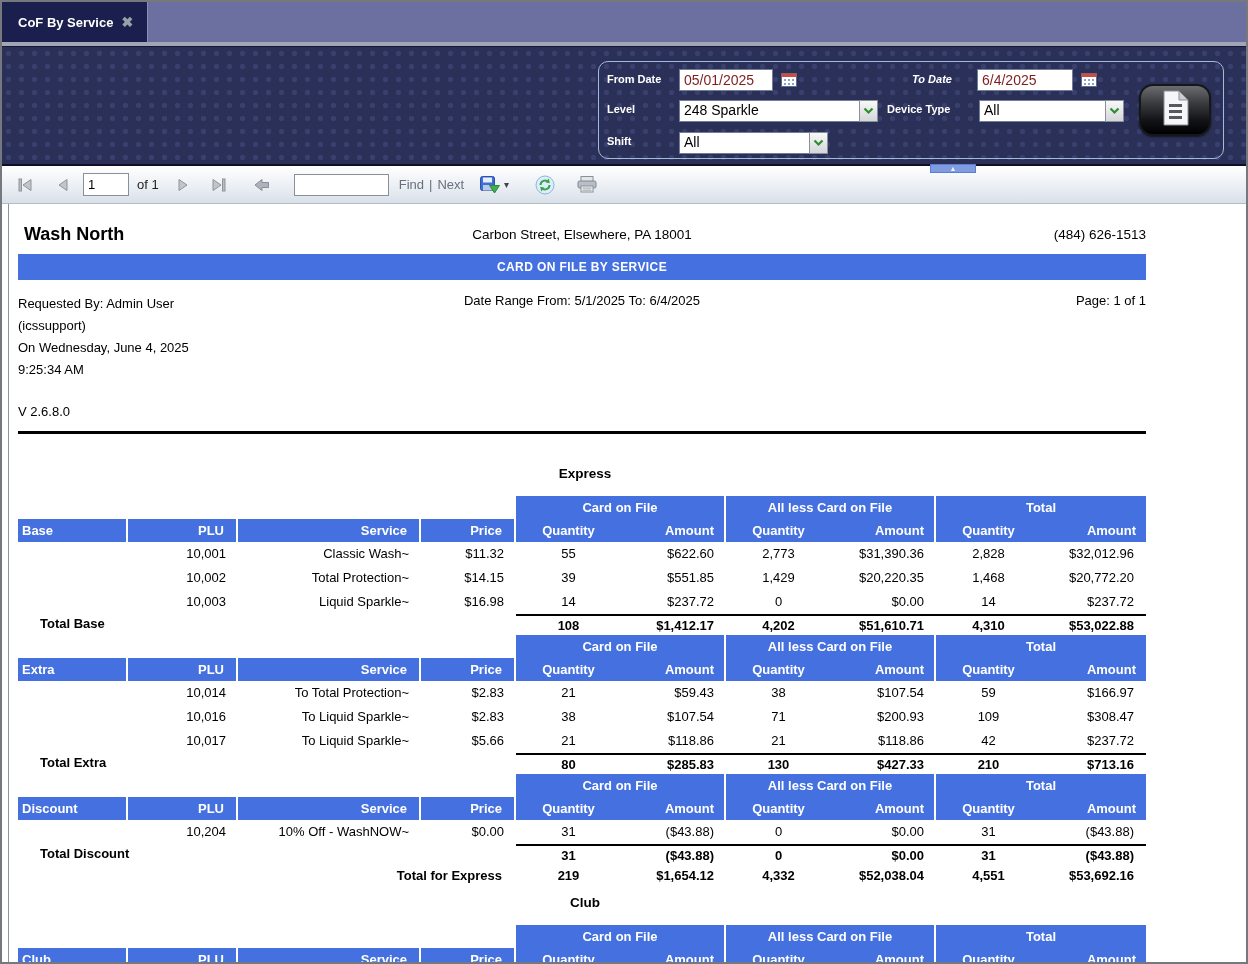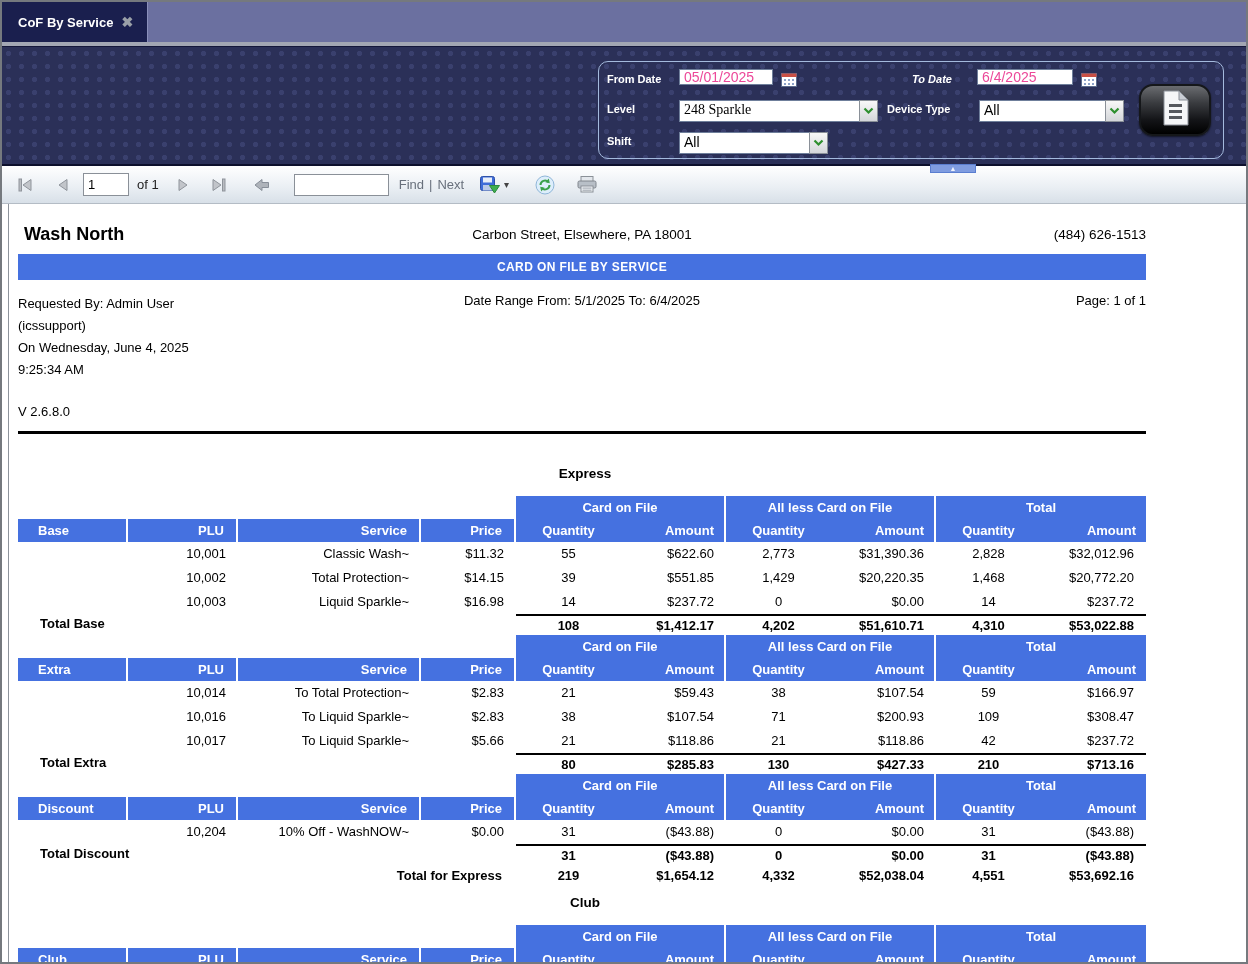--- a/index.html
+++ b/index.html
@@ -16,22 +16,22 @@
   .tab-close { color:#9aa0a8; font-size:14px; font-weight:bold; line-height:1; cursor:pointer; }
   .tab-strip { height:4px; background:#a2a6b3; }
 
   
   .filter-panel { position:relative; height:120px; background-color:#2b3058;
     background-image:radial-gradient(circle, #3a406e 2.3px, rgba(0,0,0,0) 3px);
     background-size:13px 13px; border-top:1px solid #14173a; border-bottom:2px solid #0d102c; }
   .fields-panel { position:absolute; left:596px; top:14px; width:626px; height:98px;
     border:1px solid #a4badd; border-radius:10px; }
   .f-label { position:absolute; color:#fff; font-size:11px; font-weight:bold; white-space:nowrap; }
-  .f-input { position:absolute; height:16px; border:1px solid #6f7f9b; background:#fff;
-    font-family:"Liberation Sans",sans-serif; font-size:14px; padding:0 4px; color:#ec4899; }
+  .f-input { position:absolute; height:22px; border:1px solid #6f7f9b; background:#fff;
+    font-family:"Liberation Sans",sans-serif; font-size:14px; padding:0 4px; color:#7f1d1d; }
   .f-combo { position:absolute; height:22px; background:#fff; border:1px solid #6f7f9b;
     font-size:14px; color:#000; padding:1px 4px 0 4px; cursor:default; }
   .combo-btn { position:absolute; width:19px; height:22px; border:1px solid #8a9098;
     background:linear-gradient(#f8f8f8,#d4d6da); display:flex; align-items:center;
     justify-content:center; cursor:pointer; }
   .cal-icon { position:absolute; width:17px; height:16px; cursor:pointer; }
   .run-btn { position:absolute; left:540px; top:22px; width:72px; height:52px;
     border-radius:14px; border:2px solid #15171a;
     background:linear-gradient(#6a6c70 0%, #3a3c40 35%, #141518 70%, #000 100%);
     display:flex; align-items:center; justify-content:center; cursor:pointer;
@@ -79,21 +79,21 @@
 
   .tbl { display:grid; width:1128px;
     grid-template-columns:110px 110px 183px 95px 105px 105px 105px 105px 105px 105px;
     font-size:13px; }
   .tbl div { white-space:nowrap; overflow:hidden; }
   .g-empty { height:23px; grid-column:1 / span 4; }
   .g-head { height:23px; line-height:23px; background:#4571e0; color:#fff; font-weight:bold;
     text-align:center; grid-column:span 2; }
   .wsep { border-right:2px solid #fff; }
   .hc { height:23px; line-height:23px; background:#4571e0; color:#fff; font-weight:bold; }
-  .h-label { text-align:left; padding-left:20px; }
+  .h-label { text-align:left; padding-left:4px; }
   .h-right { text-align:right; padding-right:12px; }
   .h-qty { text-align:center; }
   .h-amt { text-align:right; padding-right:10px; }
   .dc { height:24px; line-height:24px; }
   .d-right { text-align:right; padding-right:12px; }
   .d-center { text-align:center; }
   .t-cell { height:21px; line-height:19px; font-weight:bold; border-top:2px solid #000; }
   .t-label { height:21px; line-height:19px; font-weight:bold; grid-column:1 / span 4;
     padding-left:22px; }
   .st-cell { height:22px; line-height:22px; font-weight:bold; }
@@ -144,21 +144,21 @@
               <rect x="7" y="7" width="2" height="2"></rect>
               <rect x="11" y="7" width="2" height="2"></rect>
               <rect x="3" y="11" width="2" height="2"></rect>
               <rect x="7" y="11" width="2" height="2"></rect>
               <rect x="11" y="11" width="2" height="2"></rect>
             </g>
           </svg>
       </span>
 
       <div class="f-label" style="left:8px; top:41px;">Level</div>
-      <div class="f-combo" style="left:80px; top:38px; width:181px;font-family:Liberation Serif, serif;">248 Sparkle</div>
+      <div class="f-combo" style="left:80px; top:38px; width:181px;">248 Sparkle</div>
       <div class="combo-btn" style="left:260px; top:38px;">
         <svg width="11" height="8">
             <polyline points="1.5,1.5 5.5,5.5 9.5,1.5" fill="none" stroke="#2e8f2e" stroke-width="2.2"></polyline>
           </svg>
       </div>
 
       <div class="f-label" style="left:288px; top:41px;">Device Type</div>
       <div class="f-combo" style="left:380px; top:38px; width:127px;">All</div>
       <div class="combo-btn" style="left:506px; top:38px;">
         <svg width="11" height="8">

